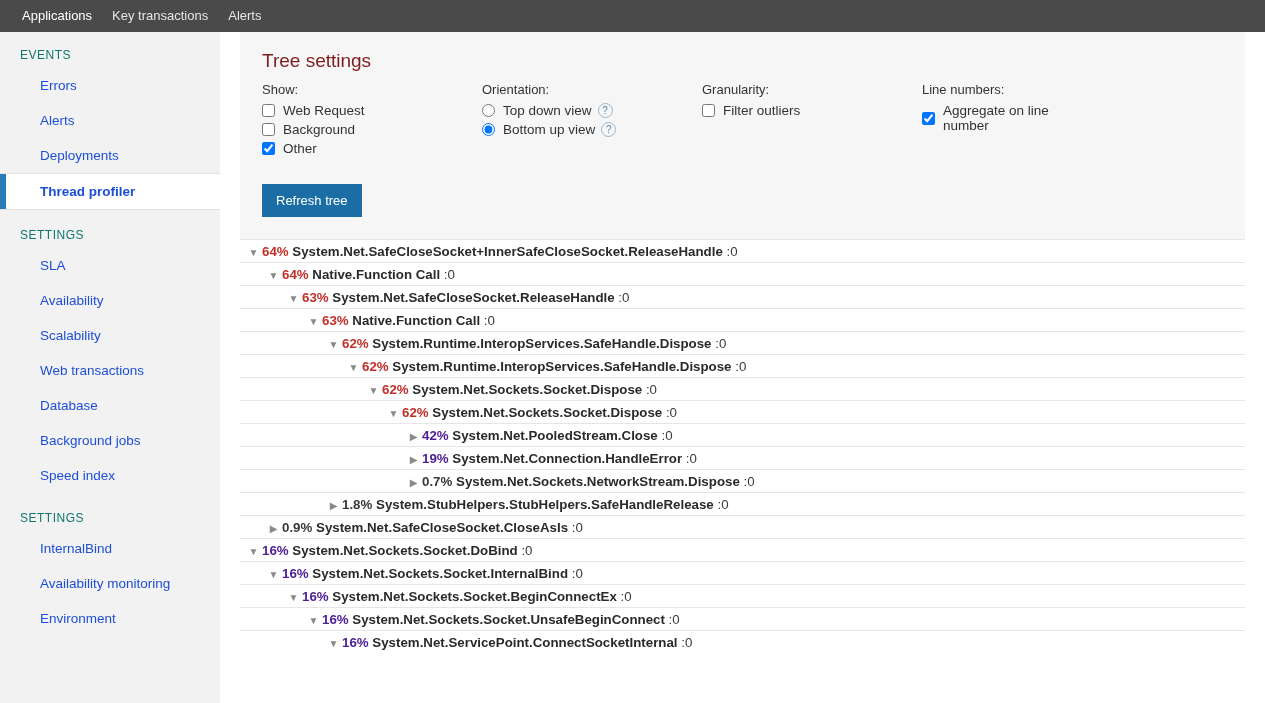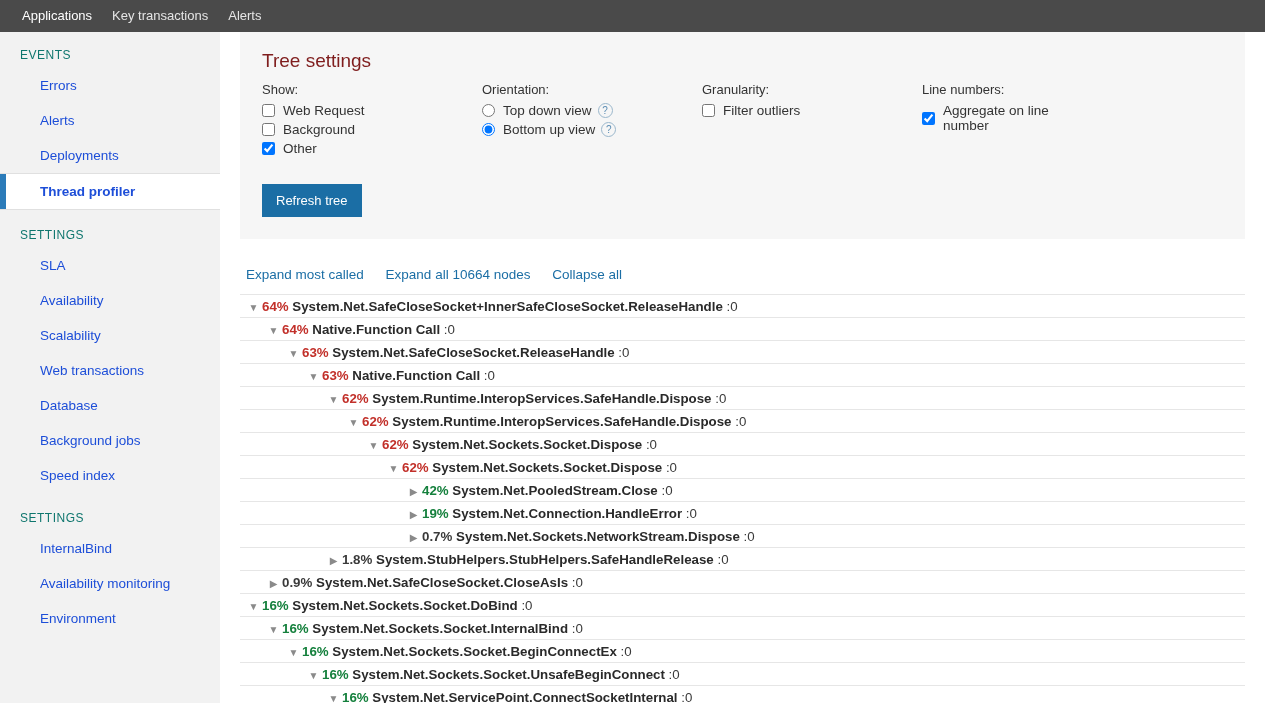--- a/index.html
+++ b/index.html
@@ -27,21 +27,21 @@
 .btn-primary { background: #1b6ea5; color: #fff; border: none; padding: 9px 14px; font-size: 13px; cursor: pointer; margin-top: 24px; }
 .tree-actions { margin: 28px 0 12px 6px; font-size: 13.5px; }
 .tree-actions a { color: #1b6ea5; text-decoration: none; margin-right: 18px; cursor: pointer; }
 .tree { width: calc(100% - 20px); }
 .tree-row { border-top: 1px solid #e6e6e6; padding: 3.5px 0 3.5px 8px; font-size: 13.3px; white-space: nowrap; position: relative; cursor: pointer; }
 .tree-row .toggle { display: inline-block; width: 11px; text-align: center; color: #8a8a8a; font-size: 10px; margin-right: 3px; }
 .tree-row .pct { font-weight: 700; }
 .tree-row .name { font-weight: 700; color: #2a2a2a; }
 .tree-row .suffix { font-weight: 400; color: #3a3a3a; }
 .pct-red { color: #c2302a; }
-.pct-orange { color: #15803d; }
+.pct-orange { color: #4c1d95; }
 .pct-gray { color: #3a3a3a; }
 .indent-0 { padding-left: 8px; }
 .indent-1 { padding-left: 28px; }
 .indent-2 { padding-left: 48px; }
 .indent-3 { padding-left: 68px; }
 .indent-4 { padding-left: 88px; }
 .indent-5 { padding-left: 108px; }
 .indent-6 { padding-left: 128px; }
 .indent-7 { padding-left: 148px; }
 .indent-8 { padding-left: 168px; }
@@ -132,25 +132,20 @@
                 <input type="checkbox" checked="" style="">
                 <span>Aggregate on line number</span>
               </label>
             </div>
         </div>
 
       </div>
       <button class="btn-primary">Refresh tree</button>
     </div>
 
-    <div class="tree-actions">
-      <a>Expand most called</a>
-      <a>Expand all 10664 nodes</a>
-      <a>Collapse all</a>
-    </div>
 
     <div class="tree" id="tree">
         <div class="tree-row indent-0"><span class="toggle">▼</span><span class="pct pct-red">64%</span> <span class="name">System.Net.SafeCloseSocket+InnerSafeCloseSocket.ReleaseHandle</span> <span class="suffix">:0</span></div>
         <div class="tree-row indent-1"><span class="toggle">▼</span><span class="pct pct-red">64%</span> <span class="name">Native.Function Call</span> <span class="suffix">:0</span></div>
         <div class="tree-row indent-2"><span class="toggle">▼</span><span class="pct pct-red">63%</span> <span class="name">System.Net.SafeCloseSocket.ReleaseHandle</span> <span class="suffix">:0</span></div>
         <div class="tree-row indent-3"><span class="toggle">▼</span><span class="pct pct-red">63%</span> <span class="name">Native.Function Call</span> <span class="suffix">:0</span></div>
         <div class="tree-row indent-4"><span class="toggle">▼</span><span class="pct pct-red">62%</span> <span class="name">System.Runtime.InteropServices.SafeHandle.Dispose</span> <span class="suffix">:0</span></div>
         <div class="tree-row indent-5"><span class="toggle">▼</span><span class="pct pct-red">62%</span> <span class="name">System.Runtime.InteropServices.SafeHandle.Dispose</span> <span class="suffix">:0</span></div>
         <div class="tree-row indent-6"><span class="toggle">▼</span><span class="pct pct-red">62%</span> <span class="name">System.Net.Sockets.Socket.Dispose</span> <span class="suffix">:0</span></div>
         <div class="tree-row indent-7"><span class="toggle">▼</span><span class="pct pct-red">62%</span> <span class="name">System.Net.Sockets.Socket.Dispose</span> <span class="suffix">:0</span></div>

